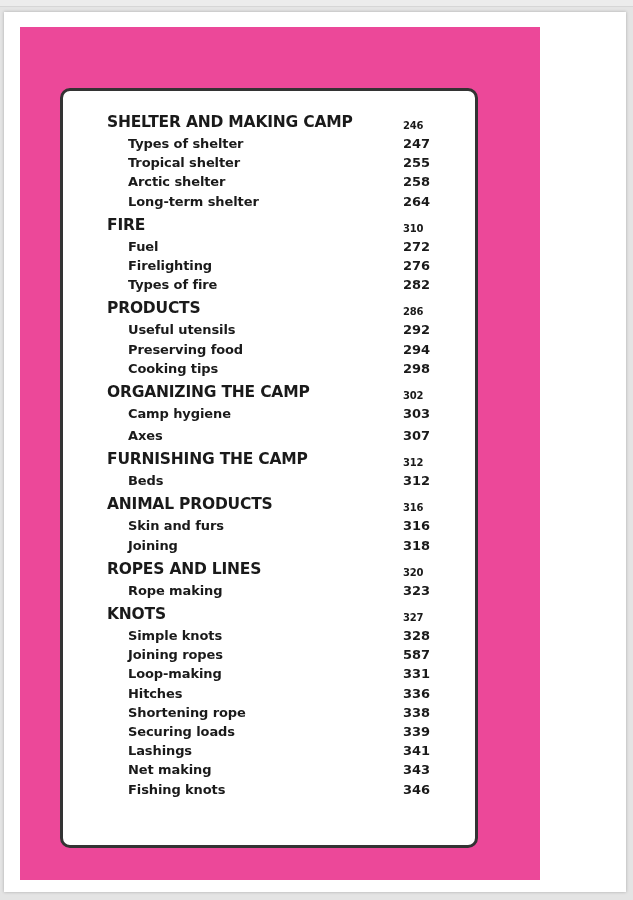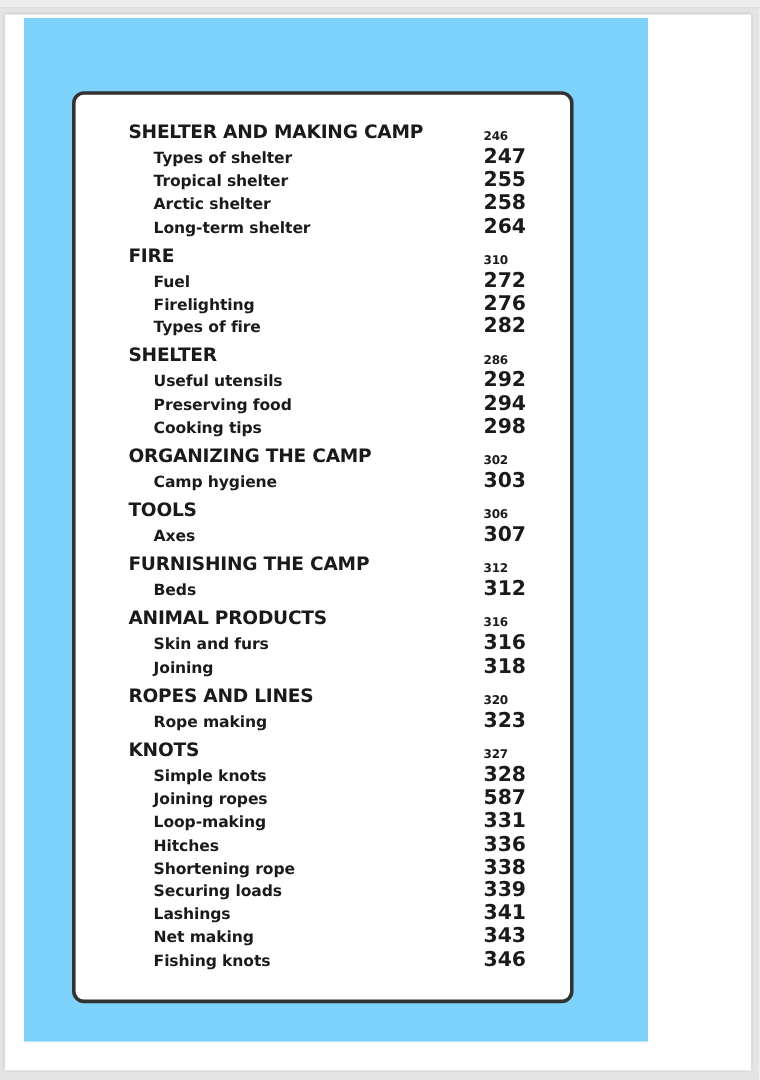--- a/index.html
+++ b/index.html
@@ -23,23 +23,23 @@
     }
     .page {
       position: absolute;
       left: 4px; top: 12px;
       width: 622px; height: 880px;
       background: #ffffff;
       box-shadow: 0 0 3px rgba(0,0,0,0.25);
     }
     .panel {
       position: absolute;
-      left: 16px; top: 3px;
+      left: 16px; top: 15px;
       width: 520px; height: 853px;
-      background: #7dd3fc;
+      background: #ec4899;
     }
     .toc-box {
       position: absolute;
       left: 40px; top: 61px;
       width: 418px; height: 760px;
       background: #ffffff;
       border: 3px solid #333333;
       border-radius: 10px;
       box-sizing: border-box;
     }
@@ -76,21 +76,21 @@
       font-size: 13px;
       font-weight: bold;
       height: 19.2px;
       line-height: 19.2px;
       padding-left: 21px;
       letter-spacing: -0.1px;
     }
     .pg {
       width: 30px;
       text-align: left;
-      font-size: 17px;
+      font-size: 13px;
       font-weight: bold;
     }
   </style>
 </head>
 <body>
 
 <div class="top-band"></div>
 
 <div class="page">
   <div class="panel">
@@ -131,21 +131,21 @@
               <span>Firelighting</span>
               <span class="pg">276</span>
             </div>
             <div class="row sub">
               <span>Types of fire</span>
               <span class="pg">282</span>
             </div>
           </li>
           <li class="section">
             <div class="row heading">
-              <span>SHELTER</span>
+              <span>PRODUCTS</span>
               <span class="pg">286</span>
             </div>
             <div class="row sub">
               <span>Useful utensils</span>
               <span class="pg">292</span>
             </div>
             <div class="row sub">
               <span>Preserving food</span>
               <span class="pg">294</span>
             </div>
@@ -158,24 +158,20 @@
             <div class="row heading">
               <span>ORGANIZING THE CAMP</span>
               <span class="pg">302</span>
             </div>
             <div class="row sub">
               <span>Camp hygiene</span>
               <span class="pg">303</span>
             </div>
           </li>
           <li class="section">
-            <div class="row heading">
-              <span>TOOLS</span>
-              <span class="pg">306</span>
-            </div>
             <div class="row sub">
               <span>Axes</span>
               <span class="pg">307</span>
             </div>
           </li>
           <li class="section">
             <div class="row heading">
               <span>FURNISHING THE CAMP</span>
               <span class="pg">312</span>
             </div>

